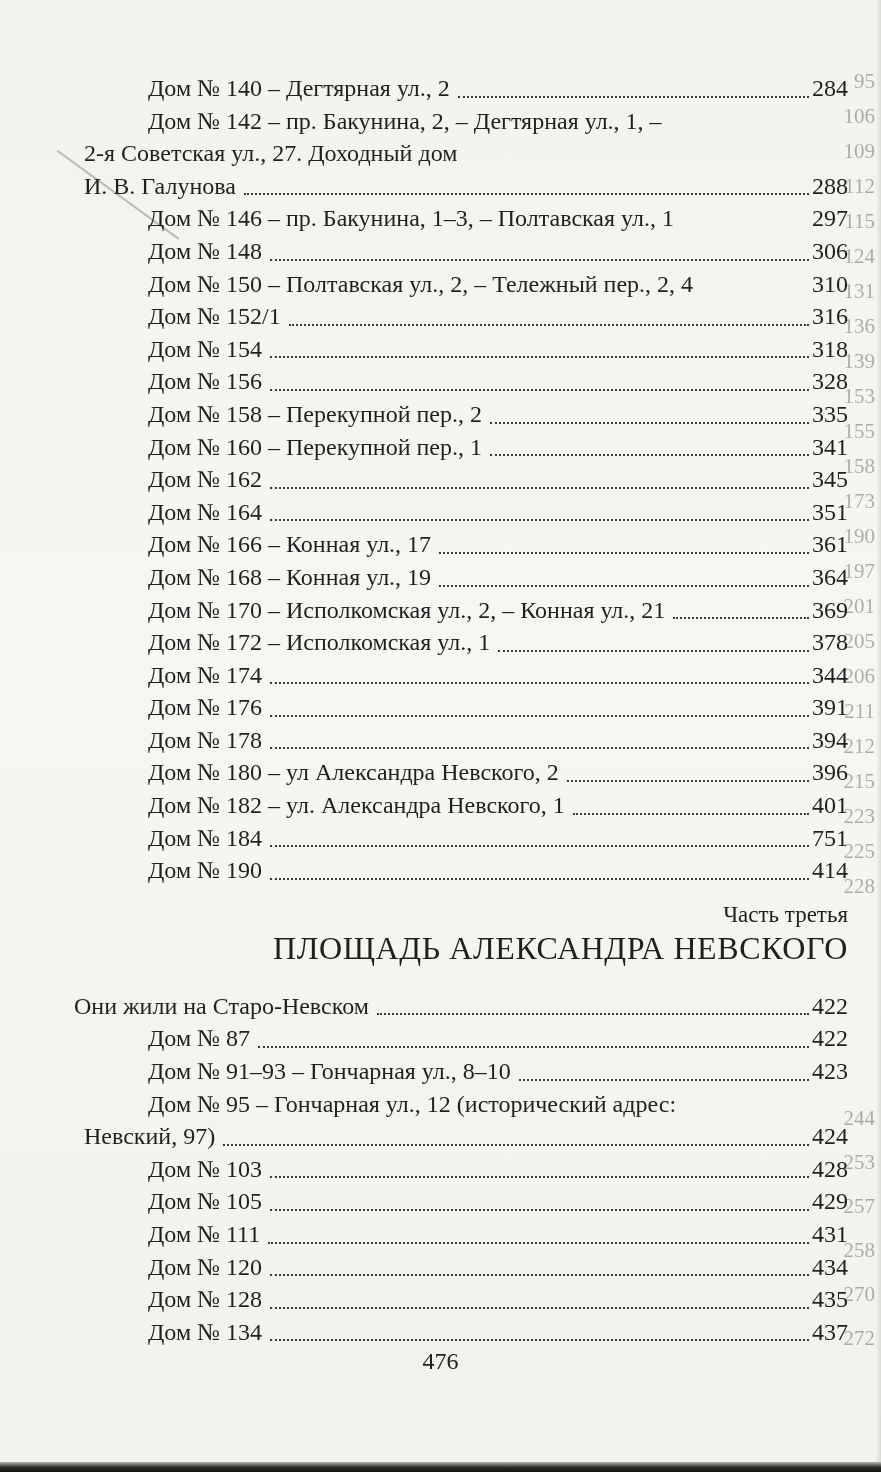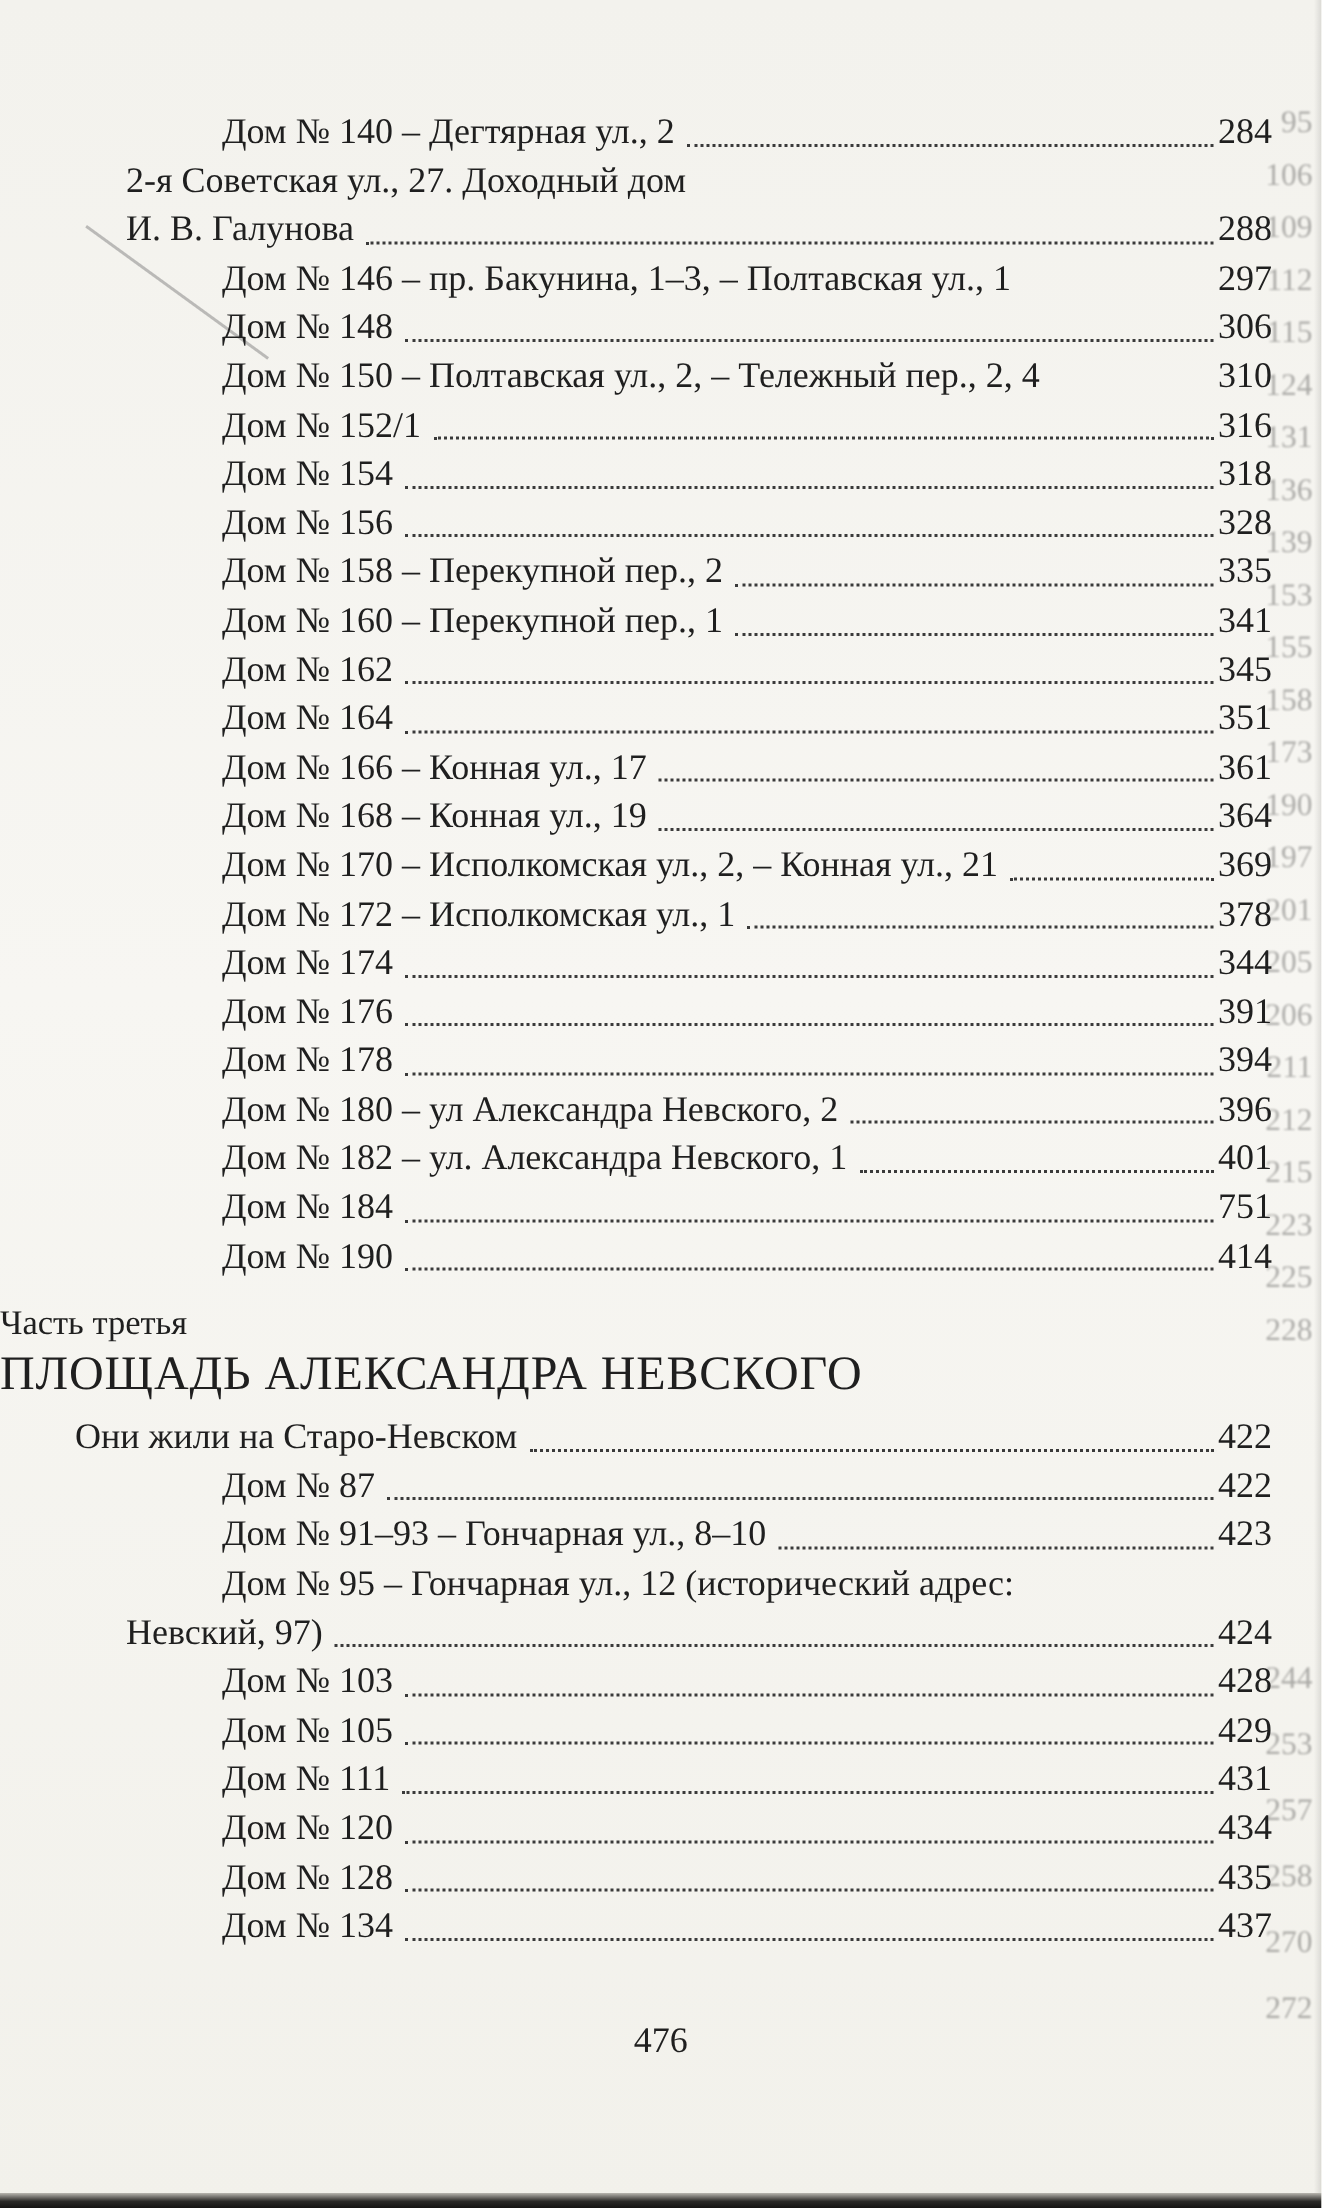--- a/index.html
+++ b/index.html
@@ -13,32 +13,32 @@
   }
   .sheet{position:absolute;inset:0;}
   
   .toc{position:absolute;top:72px;left:0;right:0;}
   .toc-row{
     display:flex;align-items:flex-end;
     font-size:24px;line-height:32.6px;
     padding-right:33px;
   }
   .indent-std{padding-left:148px;}
-  .indent-flush{padding-left:50px;}
+  .indent-flush{padding-left:74px;}
   .indent-cont{padding-left:84px;}
   .title{white-space:pre;}
   .leader{
     flex:1 1 auto;min-width:6px;
     border-bottom:2.6px dotted #3a3a3a;
     margin:0 3px 7px 8px;
   }
   .spacer{flex:1 1 auto;}
   .page-num{white-space:nowrap;}
   
-  .section-heading{text-align:left;margin:12px 33px 10px 0;}
+  .section-heading{text-align:right;margin:12px 33px 25px 0;}
   .kicker{font-size:23px;line-height:32px;}
   .sec-title{font-size:32px;line-height:34px;letter-spacing:0.6px;}
   
   .folio{
     position:absolute;top:1348px;left:0;right:0;
     text-align:center;font-size:24px;
   }
   
   .ghost-col{
     position:absolute;right:6px;width:60px;text-align:right;
@@ -107,20 +107,23 @@
 
   <div class="crease"></div>
 
   <div class="toc">
     <div id="entries-part-two">
         <div class="toc-row indent-std">
           <span class="title">Дом № 140 – Дегтярная ул., 2</span>
           <span class="leader"></span>
           <span class="page-num">284</span>
         </div>
+        <div class="toc-row indent-std">
+          <span class="title">Дом № 142 – пр. Бакунина, 2, – Дегтярная ул., 1, –</span>
+        </div>
         <div class="toc-row indent-cont">
           <span class="title">2-я Советская ул., 27. Доходный дом</span>
         </div>
         <div class="toc-row indent-cont">
           <span class="title">И. В. Галунова</span>
           <span class="leader"></span>
           <span class="page-num">288</span>
         </div>
         <div class="toc-row indent-std">
           <span class="title">Дом № 146 – пр. Бакунина, 1–3, – Полтавская ул., 1</span>

